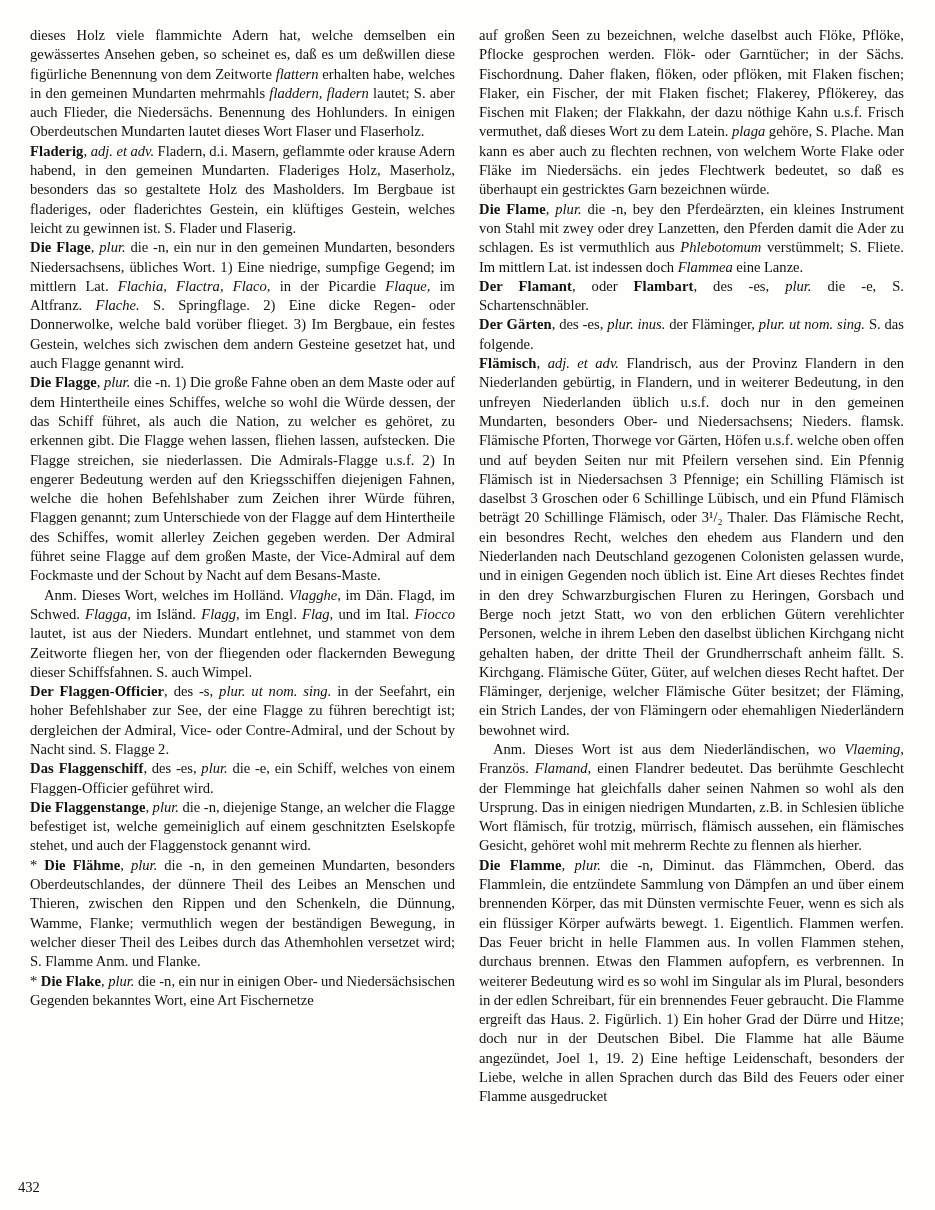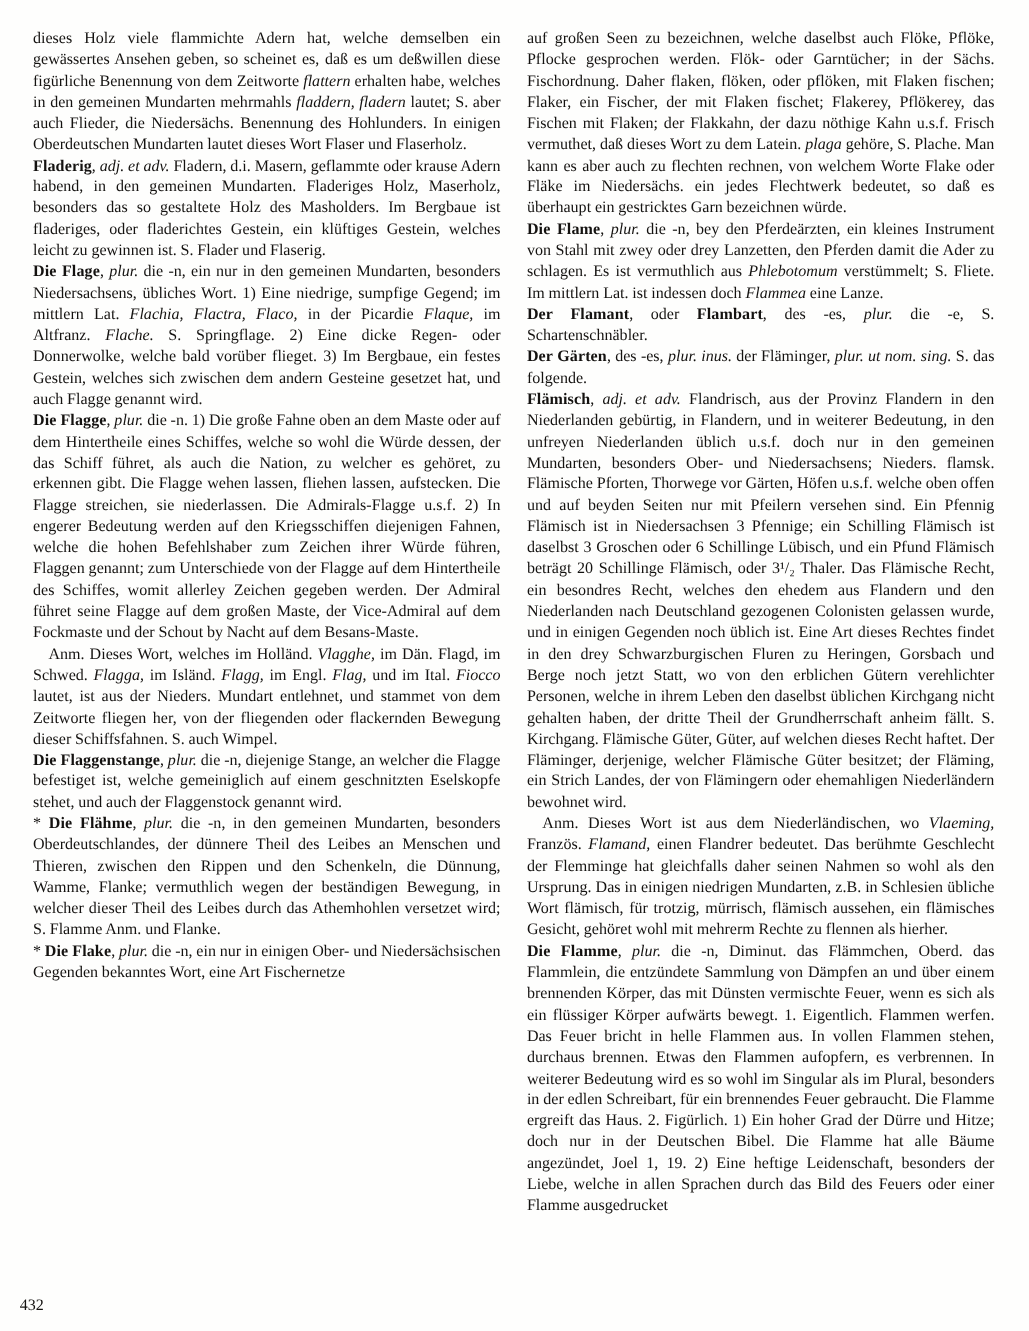--- a/index.html
+++ b/index.html
@@ -59,20 +59,22 @@
 <body>
 
 <div class="page">
   <div class="columns">
     <div class="column">
         <p>dieses Holz viele flammichte Adern hat, welche demselben ein gewässertes Ansehen geben, so scheinet es, daß es um deßwillen diese figürliche Benennung von dem Zeitworte <i>flattern</i> erhalten habe, welches in den gemeinen Mundarten mehrmahls <i>fladdern, fladern</i> lautet; S. aber auch Flieder, die Niedersächs. Benennung des Hohlunders. In einigen Oberdeutschen Mundarten lautet dieses Wort Flaser und Flaserholz.</p>
         <p><b>Fladerig</b>, <i>adj. et adv.</i> Fladern, d.i. Masern, geflammte oder krause Adern habend, in den gemeinen Mundarten. Fladeriges Holz, Maserholz, besonders das so gestaltete Holz des Masholders. Im Bergbaue ist fladeriges, oder fladerichtes Gestein, ein klüftiges Gestein, welches leicht zu gewinnen ist. S. Flader und Flaserig.</p>
         <p><b>Die Flage</b>, <i>plur.</i> die -n, ein nur in den gemeinen Mundarten, besonders Niedersachsens, übliches Wort. 1) Eine niedrige, sumpfige Gegend; im mittlern Lat. <i>Flachia, Flactra, Flaco,</i> in der Picardie <i>Flaque,</i> im Altfranz. <i>Flache.</i> S. Springflage. 2) Eine dicke Regen- oder Donnerwolke, welche bald vorüber flieget. 3) Im Bergbaue, ein festes Gestein, welches sich zwischen dem andern Gesteine gesetzet hat, und auch Flagge genannt wird.</p>
         <p><b>Die Flagge</b>, <i>plur.</i> die -n. 1) Die große Fahne oben an dem Maste oder auf dem Hintertheile eines Schiffes, welche so wohl die Würde dessen, der das Schiff führet, als auch die Nation, zu welcher es gehöret, zu erkennen gibt. Die Flagge wehen lassen, fliehen lassen, aufstecken. Die Flagge streichen, sie niederlassen. Die Admirals-Flagge u.s.f. 2) In engerer Bedeutung werden auf den Kriegsschiffen diejenigen Fahnen, welche die hohen Befehlshaber zum Zeichen ihrer Würde führen, Flaggen genannt; zum Unterschiede von der Flagge auf dem Hintertheile des Schiffes, womit allerley Zeichen gegeben werden. Der Admiral führet seine Flagge auf dem großen Maste, der Vice-Admiral auf dem Fockmaste und der Schout by Nacht auf dem Besans-Maste.</p>
         <p class="indent">Anm. Dieses Wort, welches im Holländ. <i>Vlagghe,</i> im Dän. Flagd, im Schwed. <i>Flagga,</i> im Isländ. <i>Flagg,</i> im Engl. <i>Flag,</i> und im Ital. <i>Fiocco</i> lautet, ist aus der Nieders. Mundart entlehnet, und stammet von dem Zeitworte fliegen her, von der fliegenden oder flackernden Bewegung dieser Schiffsfahnen. S. auch Wimpel.</p>
+        <p><b>Der Flaggen-Officier</b>, des -s, <i>plur. ut nom. sing.</i> in der Seefahrt, ein hoher Befehlshaber zur See, der eine Flagge zu führen berechtigt ist; dergleichen der Admiral, Vice- oder Contre-Admiral, und der Schout by Nacht sind. S. Flagge 2.</p>
+        <p><b>Das Flaggenschiff</b>, des -es, <i>plur.</i> die -e, ein Schiff, welches von einem Flaggen-Officier geführet wird.</p>
         <p><b>Die Flaggenstange</b>, <i>plur.</i> die -n, diejenige Stange, an welcher die Flagge befestiget ist, welche gemeiniglich auf einem geschnitzten Eselskopfe stehet, und auch der Flaggenstock genannt wird.</p>
         <p>* <b>Die Flähme</b>, <i>plur.</i> die -n, in den gemeinen Mundarten, besonders Oberdeutschlandes, der dünnere Theil des Leibes an Menschen und Thieren, zwischen den Rippen und den Schenkeln, die Dünnung, Wamme, Flanke; vermuthlich wegen der beständigen Bewegung, in welcher dieser Theil des Leibes durch das Athemhohlen versetzet wird; S. Flamme Anm. und Flanke.</p>
         <p>* <b>Die Flake</b>, <i>plur.</i> die -n, ein nur in einigen Ober- und Niedersächsischen Gegenden bekanntes Wort, eine Art Fischernetze</p>
       </div>
     <div class="column">
         <p>auf großen Seen zu bezeichnen, welche daselbst auch Flöke, Pflöke, Pflocke gesprochen werden. Flök- oder Garntücher; in der Sächs. Fischordnung. Daher flaken, flöken, oder pflöken, mit Flaken fischen; Flaker, ein Fischer, der mit Flaken fischet; Flakerey, Pflökerey, das Fischen mit Flaken; der Flakkahn, der dazu nöthige Kahn u.s.f. Frisch vermuthet, daß dieses Wort zu dem Latein. <i>plaga</i> gehöre, S. Plache. Man kann es aber auch zu flechten rechnen, von welchem Worte Flake oder Fläke im Niedersächs. ein jedes Flechtwerk bedeutet, so daß es überhaupt ein gestricktes Garn bezeichnen würde.</p>
         <p><b>Die Flame</b>, <i>plur.</i> die -n, bey den Pferdeärzten, ein kleines Instrument von Stahl mit zwey oder drey Lanzetten, den Pferden damit die Ader zu schlagen. Es ist vermuthlich aus <i>Phlebotomum</i> verstümmelt; S. Fliete. Im mittlern Lat. ist indessen doch <i>Flammea</i> eine Lanze.</p>
         <p><b>Der Flamant</b>, oder <b>Flambart</b>, des -es, <i>plur.</i> die -e, S. Schartenschnäbler.</p>
         <p><b>Der Gärten</b>, des -es, <i>plur. inus.</i> der Fläminger, <i>plur. ut nom. sing.</i> S. das folgende.</p>
         <p><b>Flämisch</b>, <i>adj. et adv.</i> Flandrisch, aus der Provinz Flandern in den Niederlanden gebürtig, in Flandern, und in weiterer Bedeutung, in den unfreyen Niederlanden üblich u.s.f. doch nur in den gemeinen Mundarten, besonders Ober- und Niedersachsens; Nieders. flamsk. Flämische Pforten, Thorwege vor Gärten, Höfen u.s.f. welche oben offen und auf beyden Seiten nur mit Pfeilern versehen sind. Ein Pfennig Flämisch ist in Niedersachsen 3 Pfennige; ein Schilling Flämisch ist daselbst 3 Groschen oder 6 Schillinge Lübisch, und ein Pfund Flämisch beträgt 20 Schillinge Flämisch, oder 3¹/₂ Thaler. Das Flämische Recht, ein besondres Recht, welches den ehedem aus Flandern und den Niederlanden nach Deutschland gezogenen Colonisten gelassen wurde, und in einigen Gegenden noch üblich ist. Eine Art dieses Rechtes findet in den drey Schwarzburgischen Fluren zu Heringen, Gorsbach und Berge noch jetzt Statt, wo von den erblichen Gütern verehlichter Personen, welche in ihrem Leben den daselbst üblichen Kirchgang nicht gehalten haben, der dritte Theil der Grundherrschaft anheim fällt. S. Kirchgang. Flämische Güter, Güter, auf welchen dieses Recht haftet. Der Fläminger, derjenige, welcher Flämische Güter besitzet; der Fläming, ein Strich Landes, der von Flämingern oder ehemahligen Niederländern bewohnet wird.</p>

